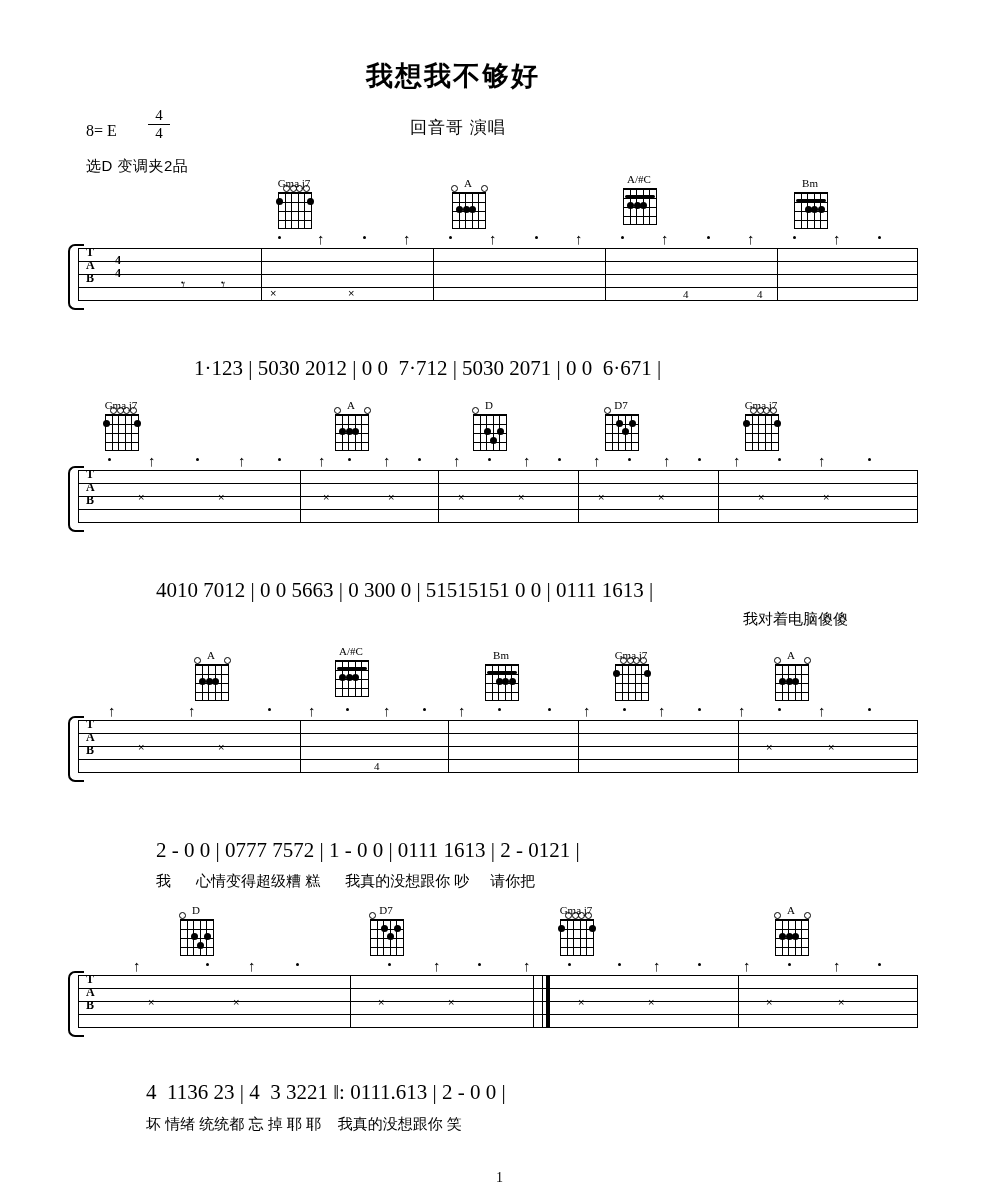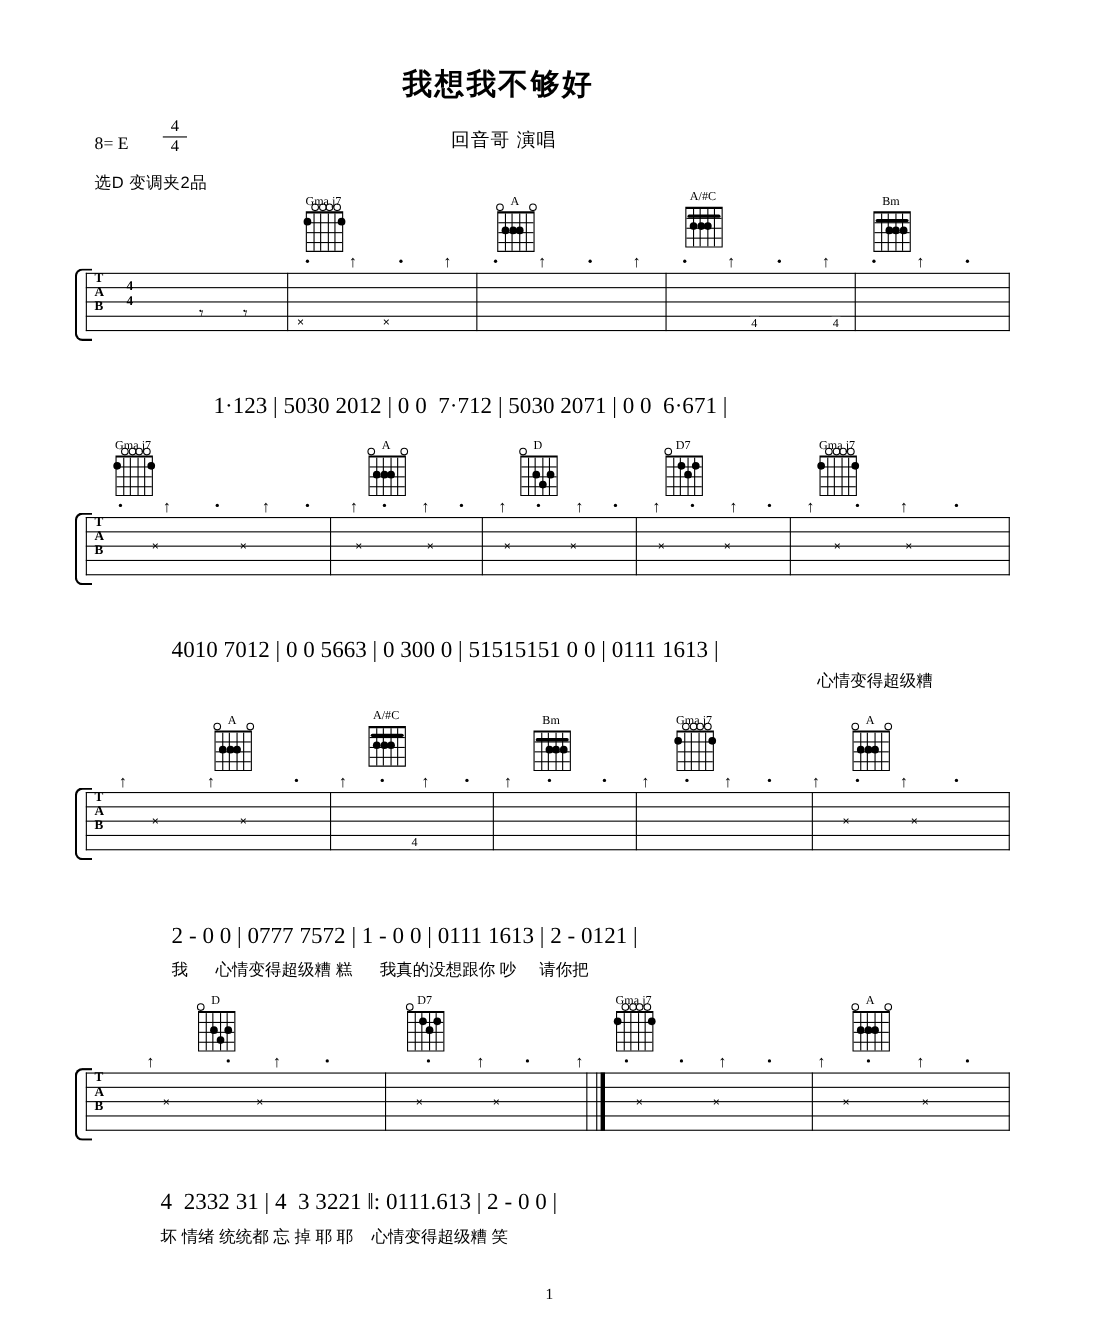--- a/index.html
+++ b/index.html
@@ -323,21 +323,21 @@
       <div class="strum" style="left:305px;top:-16px">↑</div>
       <div class="strum" style="left:375px;top:-16px">↑</div>
       <div class="strum" style="left:445px;top:-16px">↑</div>
       <div class="strum" style="left:515px;top:-16px">↑</div>
       <div class="strum" style="left:585px;top:-16px">↑</div>
       <div class="strum" style="left:655px;top:-16px">↑</div>
       <div class="strum" style="left:740px;top:-16px">↑</div>
     </div>
 
     <div class="notes" style="left:78px;top:108px;">4010 7012 | 0 0 5663 | 0 300 0 | 51515151 0 0 | 0111 1613 |</div>
-    <div class="lyr" style="left:665px;top:140px;">心情变得超级糟</div>
+    <div class="lyr" style="left:665px;top:140px;">我对着电脑傻傻</div>
   </div>
 
   <div class="system" style="top:720px;">
     <div class="brace"></div>
 
     <div class="chord" style="left:110px;top:-56px;">
       <div class="cname">A</div>
       <div class="grid">
         <div class="v" style="left:6px"></div>
           <div class="v" style="left:12px"></div>
@@ -579,18 +579,18 @@
       <div class="dotmark" style="left:800px;top:-12px"></div>
       <div class="strum" style="left:55px;top:-16px">↑</div>
       <div class="strum" style="left:170px;top:-16px">↑</div>
       <div class="strum" style="left:355px;top:-16px">↑</div>
       <div class="strum" style="left:445px;top:-16px">↑</div>
       <div class="strum" style="left:575px;top:-16px">↑</div>
       <div class="strum" style="left:665px;top:-16px">↑</div>
       <div class="strum" style="left:755px;top:-16px">↑</div>
     </div>
 
-    <div class="notes" style="left:68px;top:105px;">4  2332 31 | 4  3 3221 ‖: 0111.613 | 2 - 0 0 |</div>
-    <div class="lyr" style="left:68px;top:140px;">坏 情绪 统统都 忘 掉 耶 耶    心情变得超级糟 笑</div>
+    <div class="notes" style="left:68px;top:105px;">4  1136 23 | 4  3 3221 ‖: 0111.613 | 2 - 0 0 |</div>
+    <div class="lyr" style="left:68px;top:140px;">坏 情绪 统统都 忘 掉 耶 耶    我真的没想跟你 笑</div>
   </div>
 
   <div class="pagenum">1</div>
 </div>
 
 </body></html>

